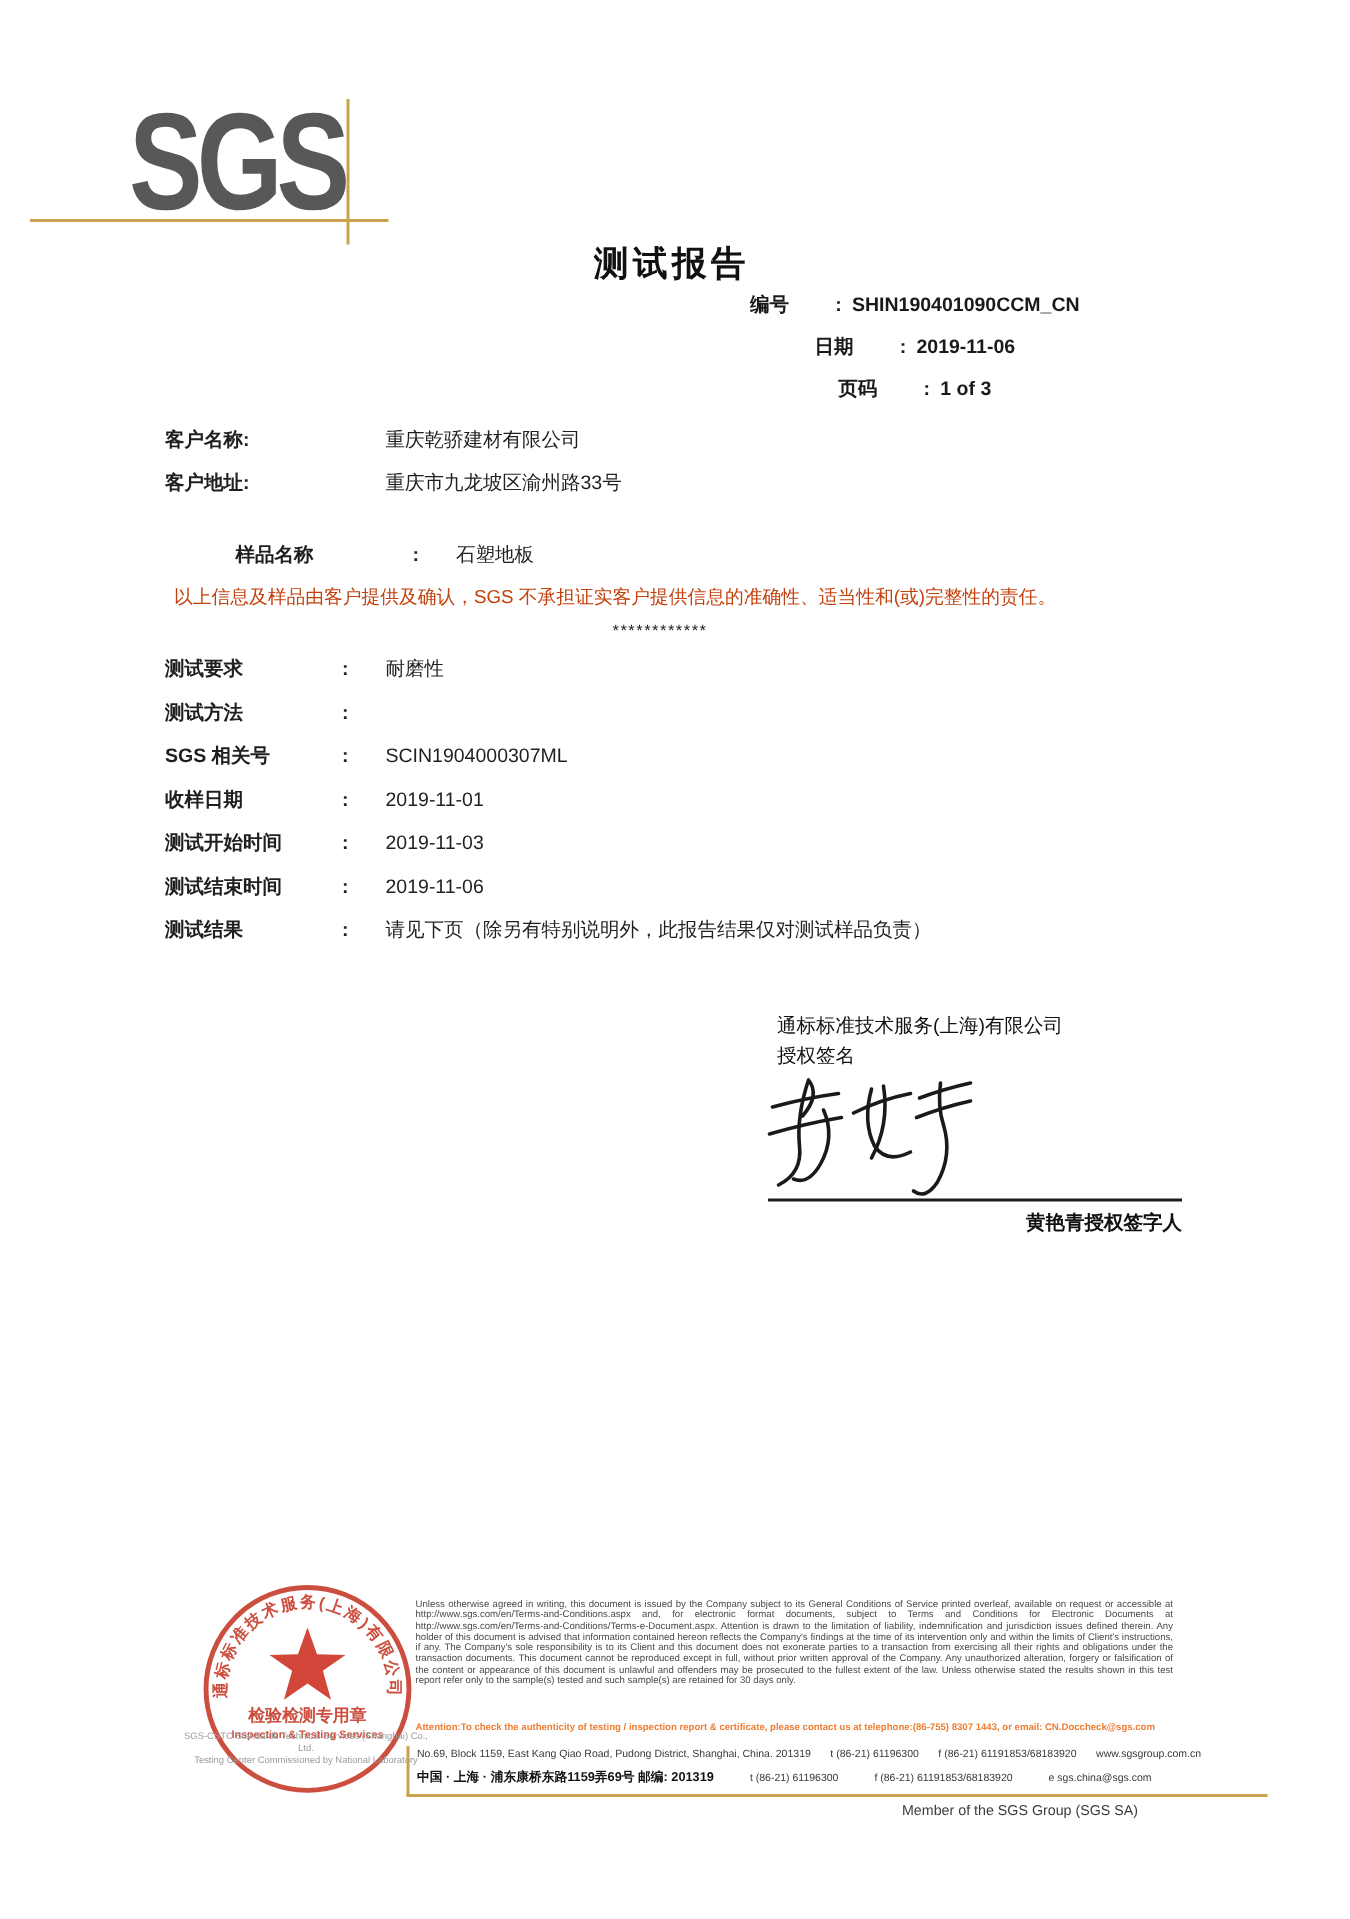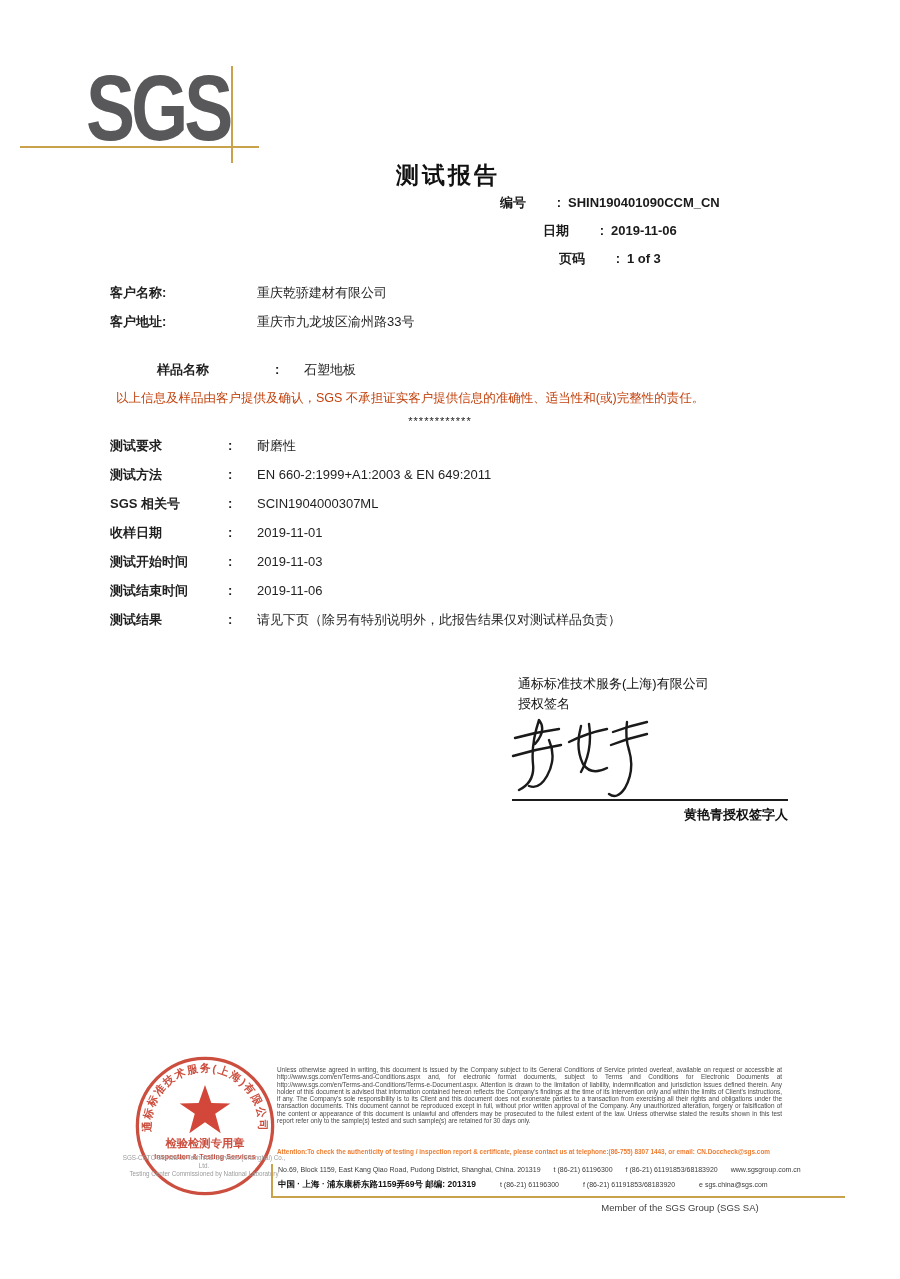--- a/index.html
+++ b/index.html
@@ -103,21 +103,20 @@
 
   <div class="detail-block">
     <div class="detail-row kv">
       <span class="lb">测试要求</span>
       <span class="cl">:</span>
       <span class="vl">耐磨性</span>
     </div>
     <div class="detail-row kv">
       <span class="lb">测试方法</span>
       <span class="cl">:</span>
-      <span class="vl">EN 660-2:1999+A1:2003 &amp; EN 649:2011</span>
     </div>
     <div class="detail-row kv">
       <span class="lb">SGS 相关号</span>
       <span class="cl">:</span>
       <span class="vl">SCIN1904000307ML</span>
     </div>
     <div class="detail-row kv">
       <span class="lb">收样日期</span>
       <span class="cl">:</span>
       <span class="vl">2019-11-01</span>

